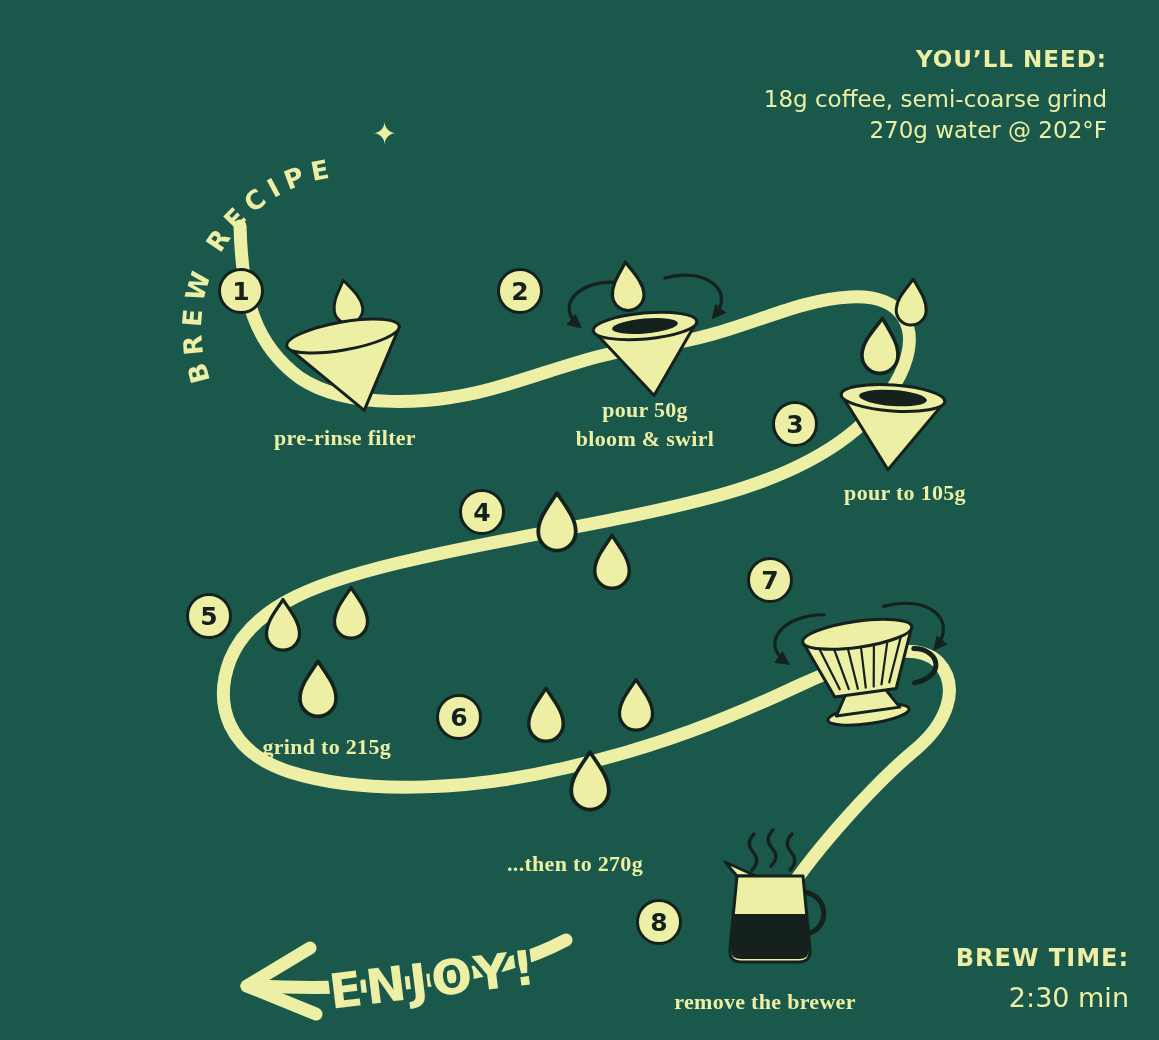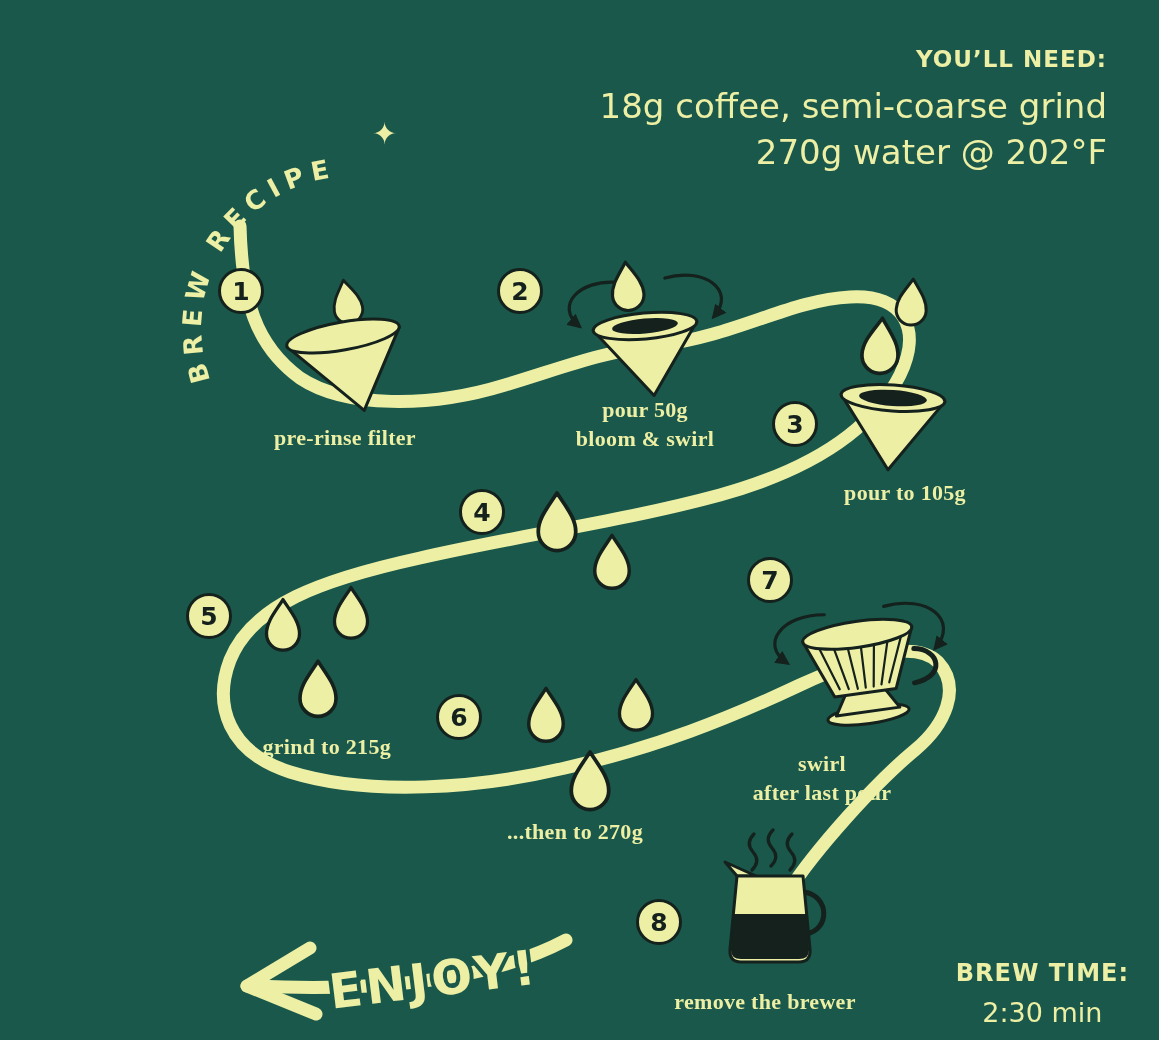--- a/index.html
+++ b/index.html
@@ -18,37 +18,37 @@
 
   .logo{
     position:absolute;left:30px;top:22px;
     font-size:97px;font-weight:800;letter-spacing:-4px;line-height:1;
     color:var(--cream);
   }
   .sparkle{position:absolute;left:372px;top:116px;font-size:30px;color:var(--cream);}
 
   .need{position:absolute;top:46px;right:52px;text-align:right;margin-left:48px;}
   .need-title{font-weight:bold;font-size:23px;letter-spacing:1px;margin-bottom:12px;}
-  .need-line{font-size:34px;line-height:1.35;}
+  .need-line{font-size:23px;line-height:1.35;}
 
   .num{
     position:absolute;width:46px;height:46px;border-radius:50%;
     background:var(--cream);border:3px solid var(--ink);color:var(--ink);
     display:flex;align-items:center;justify-content:center;
     font-size:25px;font-weight:bold;
   }
   .step-label{
     position:absolute;transform:translateX(-50%);text-align:center;
     font-size:22px;font-weight:600;line-height:1.3;white-space:pre-line;
     letter-spacing:.3px;color:var(--cream);font-family:Liberation Serif, serif;
   }
 
-  .brewtime{position:absolute;right:30px;top:944px;text-align:center;margin-top:15px;}
+  .brewtime{position:absolute;right:30px;top:944px;text-align:center;}
   .bt-title{font-weight:bold;font-size:24px;letter-spacing:1px;margin-bottom:10px;}
-  .bt-value{font-size:27px;}
+  .bt-value{font-size:27px;text-align:right;}
 
   
   .flow{fill:none;stroke:var(--cream);stroke-width:13;stroke-linecap:round;}
   .ic-fill{fill:var(--cream);stroke:var(--ink);stroke-width:3;stroke-linejoin:round;}
   .ink-fill{fill:var(--ink);stroke:none;}
   .ink-line{fill:none;stroke:var(--ink);stroke-width:3.2;stroke-linecap:round;}
   .ridges{fill:none;stroke:var(--ink);stroke-width:2.2;stroke-linecap:round;}
   .handle{fill:none;stroke:var(--ink);stroke-width:5;stroke-linecap:round;}
   .arcText{
     fill:var(--cream);font-family:"DejaVu Sans",sans-serif;
@@ -178,23 +178,21 @@
   <div class="num" style="left:186px;top:593px">5</div>
   <div class="num" style="left:436px;top:694px">6</div>
   <div class="num" style="left:747px;top:557px">7</div>
   <div class="num" style="left:636px;top:899px">8</div>
 
   <div class="step-label" style="left:345px;top:424px">pre-rinse filter</div>
   <div class="step-label" style="left:645px;top:396px">pour 50g
 bloom &amp; swirl</div>
   <div class="step-label" style="left:905px;top:479px">pour to 105g</div>
   <div class="step-label" style="left:318px;top:733px">...grind to 215g</div>
-  <div class="step-label" style="left:575px;top:818px">...then to 270g</div>
-  <div class="step-label" style="left:822px;top:750px">swirl
-after last pour</div>
+  <div class="step-label" style="left:575px;top:850px">...then to 270g</div>
   <div class="step-label" style="left:765px;top:988px">remove the brewer</div>
 
   <div class="brewtime">
     <div class="bt-title">BREW TIME:</div>
     <div class="bt-value">2:30 min</div>
   </div>
 
 </div>
 
 </body></html>

